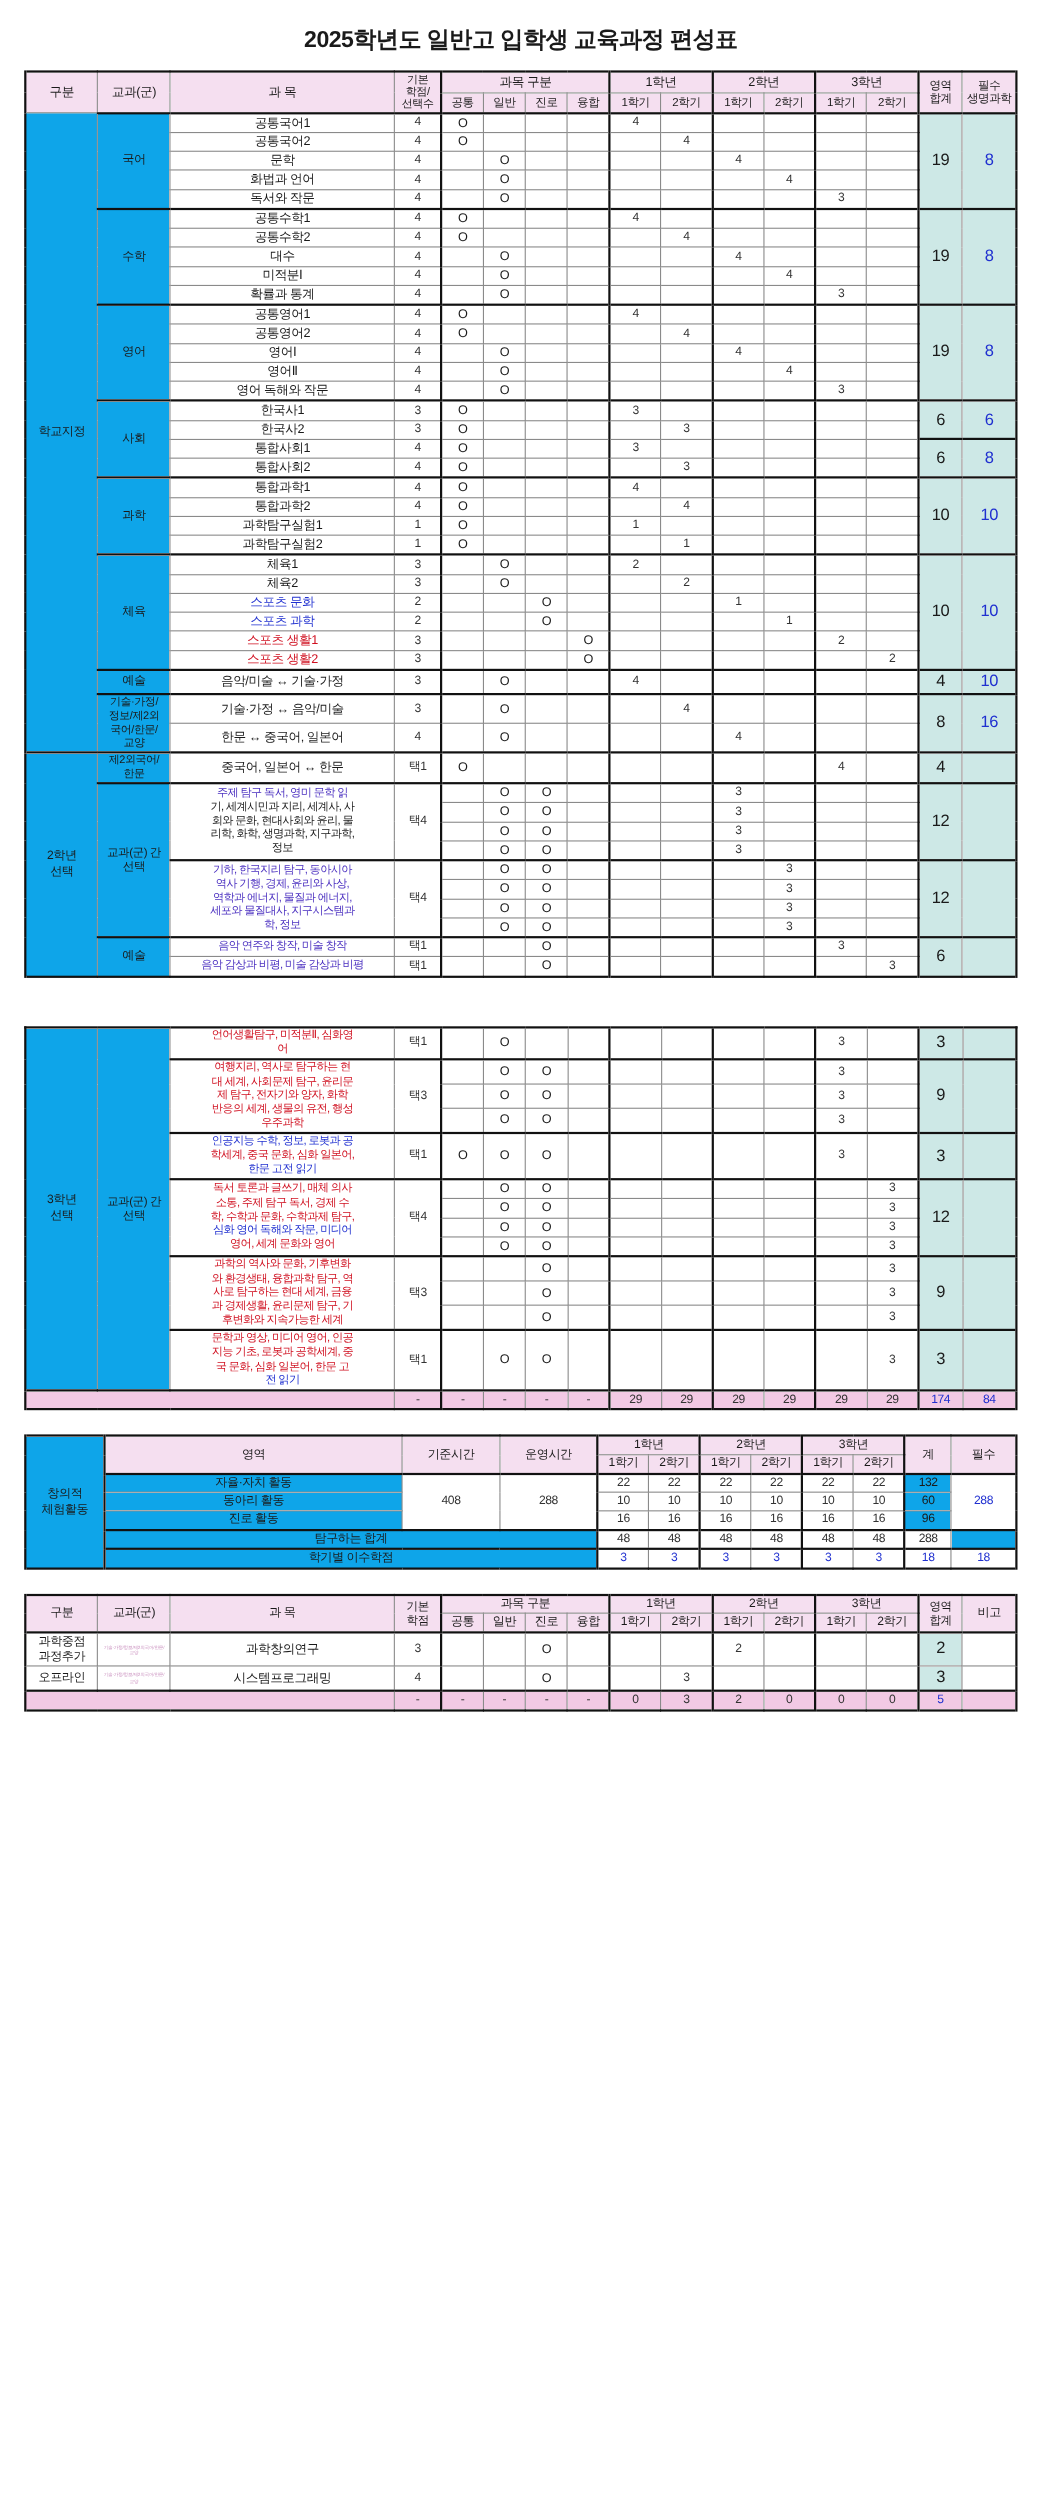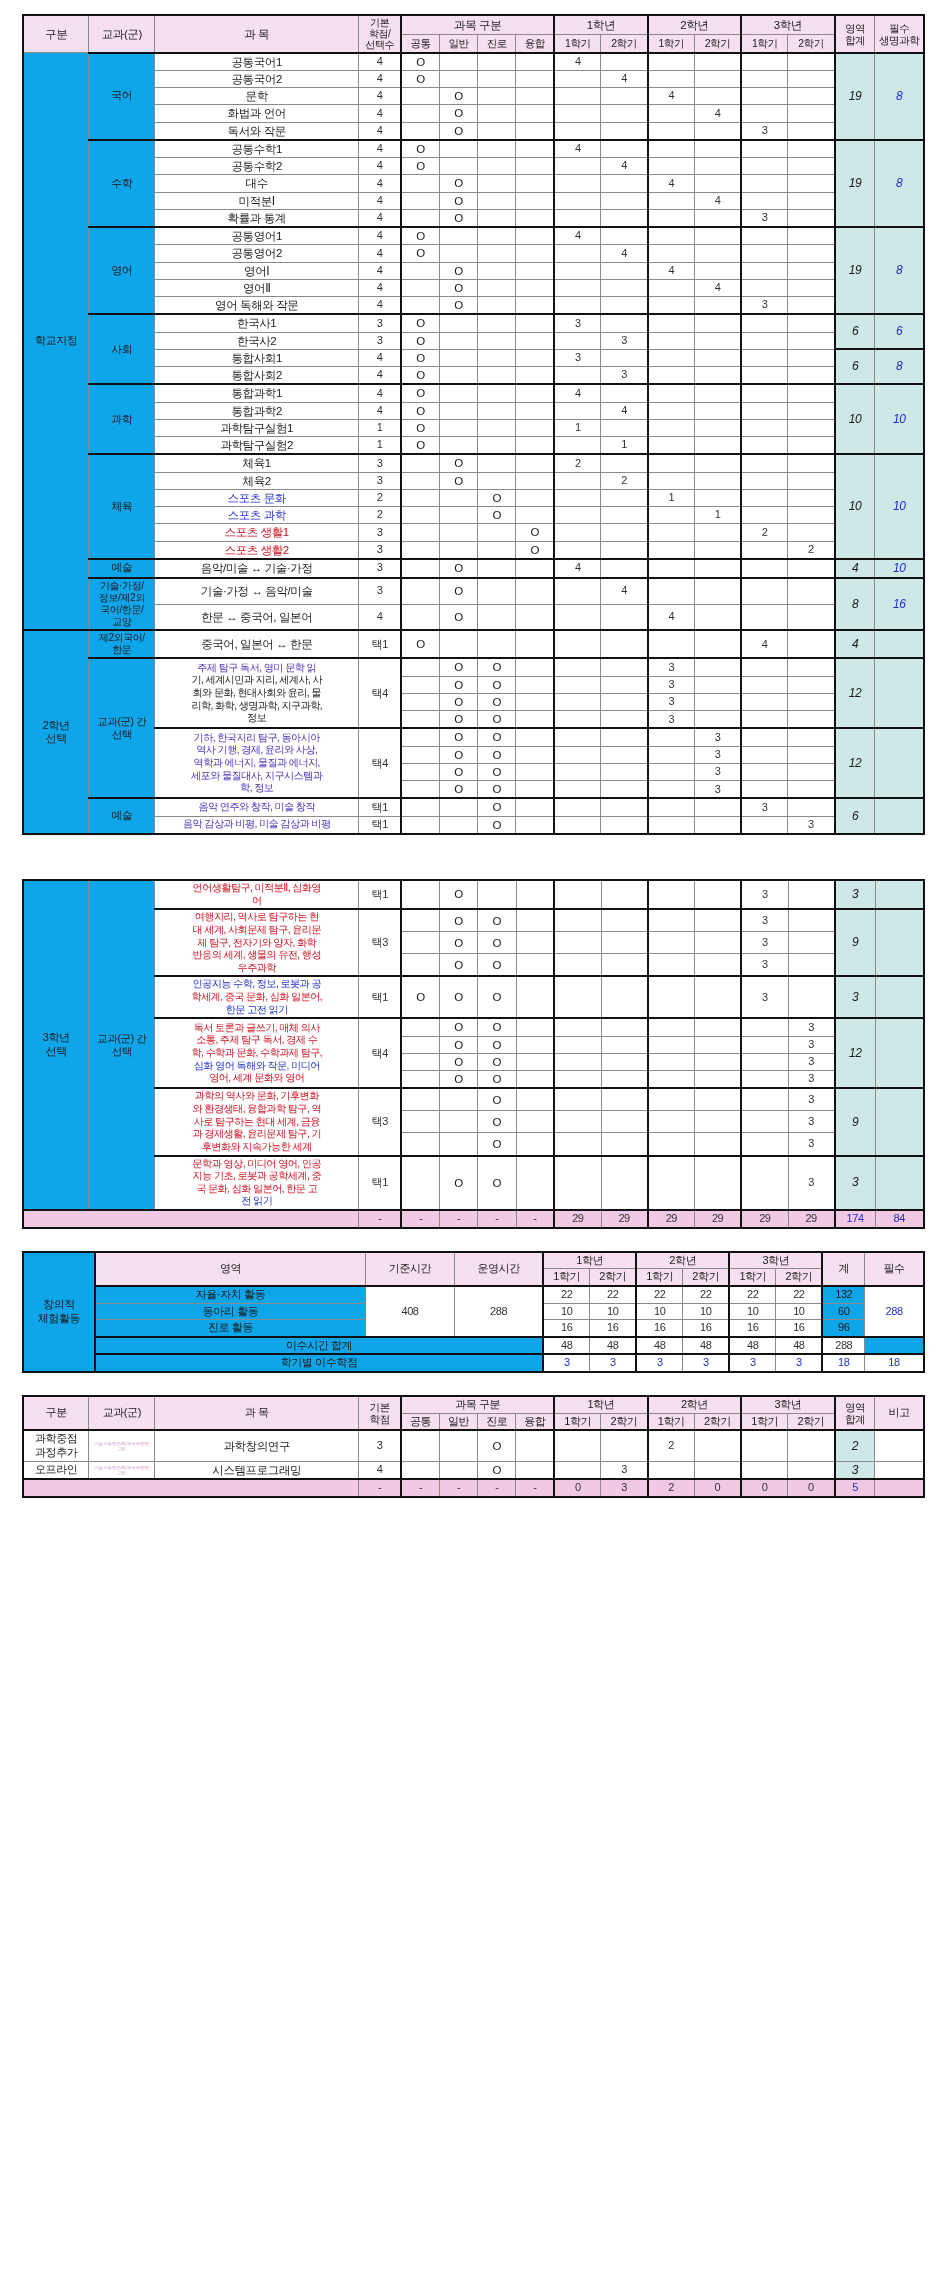--- a/index.html
+++ b/index.html
@@ -61,33 +61,34 @@
   .blue{color:#2030d0;text-align:center;}
   .red{color:#d01020;}
   .purple{color:#4a2fc0;}
 
   .subj{text-align:center;font-size:11.5px;margin-left:30px;}
   .subj-multi{font-size:10.2px;line-height:1.25;padding:2px 3px;letter-spacing:-0.6px;}
   .num{font-size:11px;color:#333;}
   .o{font-size:11.5px;}
   .bold{font-weight:bold;}
   .vtxt{font-size:11px;line-height:1.3;}
-  .areasum{background:#cde8e6;font-size:12px;font-style:italic;}
+  .areasum{background:#cde8e6;font-size:15px;}
   .tot-blue{color:#2030d0;font-weight:normal;}
   .spacer-lg{height:44px;}
   .spacer-md{height:22px;}
   .spacer-sm{height:14px;}
 
   .microtxt{font-size:4.2px;line-height:1.05;color:#c98fbe;letter-spacing:-0.2px;word-break:break-all;}
 </style>
 </head>
 <body>
 
 <div class="page">
 
+  <h1 class="doc-title">2025학년도 일반고 입학생 교육과정 편성표</h1>
 
   <div class="spacer-sm"></div>
 
   <div class="tblwrap">
     <table class="grid" id="t1">
       <colgroup>
         <col style="width:62px">
           <col style="width:62px">
           <col style="width:192px">
         <col style="width:40px">
@@ -1064,21 +1065,21 @@
             <td class="teal tb-left">진로 활동</td>
             <td class="white num tb-left">16</td>
             <td class="white num">16</td>
             <td class="white num tb-left">16</td>
             <td class="white num">16</td>
             <td class="white num tb-left">16</td>
             <td class="white num">16</td>
             <td class="teal tb-left">96</td>
           </tr>
           <tr>
-            <td class="teal tb-left tb-top" colspan="3">이수시간 합계</td>
+            <td class="teal tb-left tb-top" colspan="3">탐구하는 합계</td>
             <td class="white num tb-top tb-left">48</td>
             <td class="white num tb-top">48</td>
             <td class="white num tb-top tb-left">48</td>
             <td class="white num tb-top">48</td>
             <td class="white num tb-top tb-left">48</td>
             <td class="white num tb-top">48</td>
             <td class="white num tb-left tb-top">288</td>
             <td class="teal tb-right tb-top"></td>
           </tr>
           <tr>

